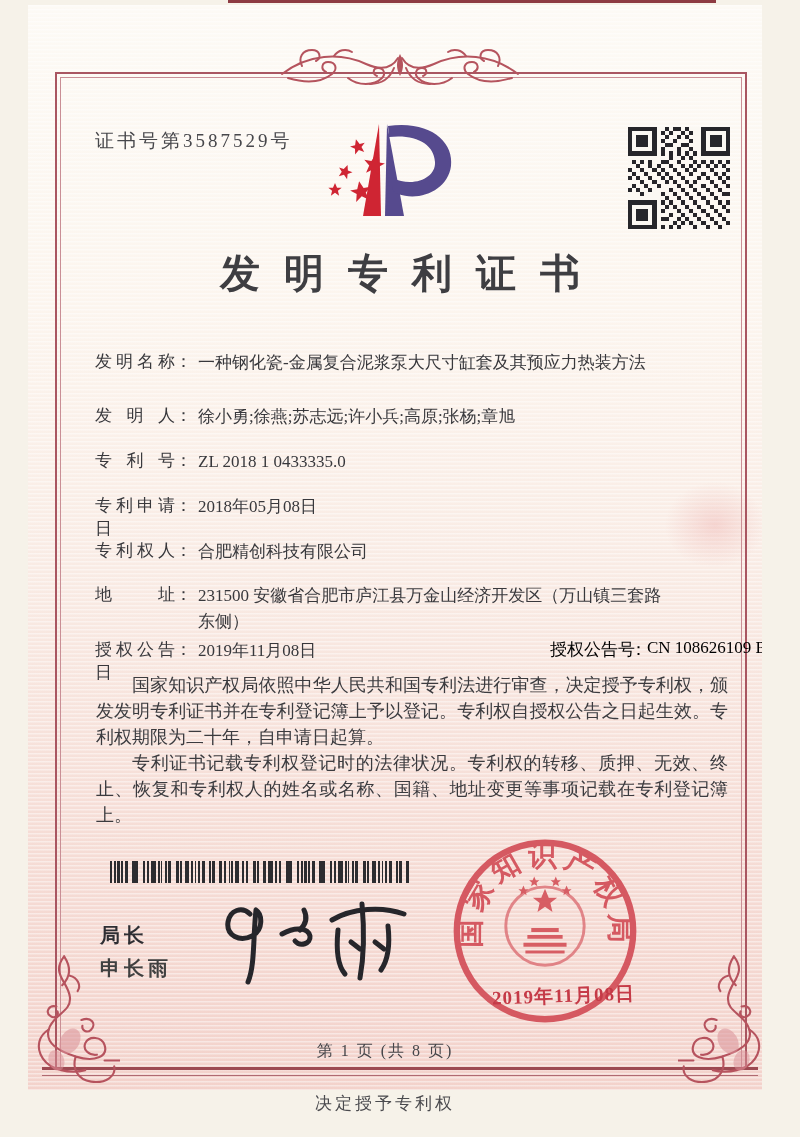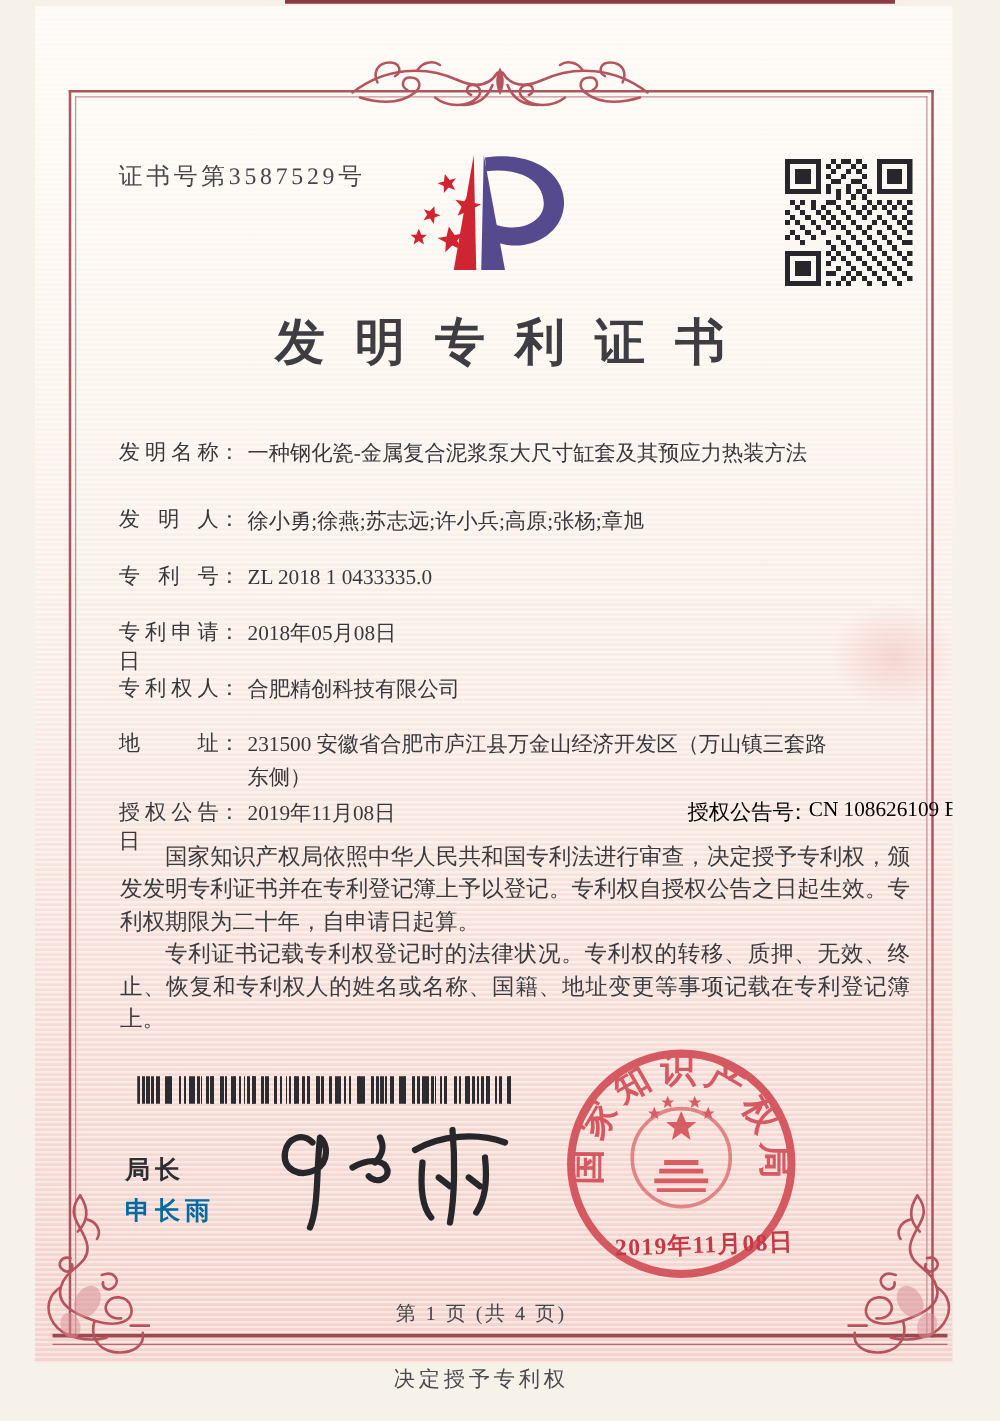--- a/index.html
+++ b/index.html
@@ -46,21 +46,21 @@
 
   .barcode{position:absolute;left:110px;top:861px;width:300px;height:22px;
     background:
       repeating-linear-gradient(90deg,#2c2c30 0 2px,transparent 2px 4px,#2c2c30 4px 6px,transparent 6px 11px),
       repeating-linear-gradient(90deg,#2c2c30 0 1px,transparent 1px 7px,#2c2c30 7px 10px,transparent 10px 17px);
   }
 
   .issuer-title{position:absolute;left:100px;top:922px;font-size:20px;font-weight:600;
     color:#2e2e33;font-family:Liberation Serif, serif;letter-spacing:4px;}
   .issuer-name{position:absolute;left:100px;top:955px;font-size:20px;font-weight:600;
-    color:#0369a1;font-family:"Liberation Sans","DejaVu Sans",sans-serif;letter-spacing:4px;}
+    color:#404040;font-family:"Liberation Sans","DejaVu Sans",sans-serif;letter-spacing:4px;}
   .signature{position:absolute;left:212px;top:886px;}
 
   .seal{position:absolute;left:447px;top:833px;opacity:.9;}
   .seal-date{position:absolute;left:492px;top:983px;font-size:19px;font-weight:bold;
     color:#c53a47;letter-spacing:1px;transform:rotate(-2deg);white-space:nowrap;}
 
   .page-indicator{position:absolute;left:0;top:1041px;width:770px;text-align:center;
     font-size:16px;color:#46464a;letter-spacing:2px;}
   .footer-note{position:absolute;left:0;top:1092px;width:770px;text-align:center;
     font-size:17px;color:#4a4a4e;letter-spacing:3px;}
@@ -215,21 +215,21 @@
       <use href="#st2" transform="translate(111,50) scale(5.5)"></use>
       <use href="#st2" transform="translate(122,59) scale(5.5)"></use>
       <path d="M86,97h28v4h-28z M82,104h36v4h-36z M78,112h44v4h-44z M80,120h40v3h-40z"></path>
     </g>
     <defs>
       <path id="st2" d="M0,-1 L0.294,-0.309 L0.951,-0.309 L0.419,0.118 L0.588,0.809 L0,0.4 L-0.588,0.809 L-0.419,0.118 L-0.951,-0.309 L-0.294,-0.309 Z"></path>
     </defs>
   </svg>
   <div class="seal-date">2019年11月08日</div>
 
-  <div class="page-indicator">第 1 页 (共 4 页)</div>
+  <div class="page-indicator">第 1 页 (共 8 页)</div>
   <div class="footer-note">决定授予专利权</div>
 
   <svg class="lace-left" width="106" height="140" viewBox="0 0 110 140">
     <g stroke="#b6535e" fill="none" stroke-width="2.2" stroke-linecap="round">
       <path d="M52,4 C38,22 56,30 58,46 C60,62 40,64 36,80 C32,94 46,102 64,108 C84,114 98,108 94,96 C91,87 78,86 74,94 C71,101 78,107 86,106"></path>
       <path d="M52,4 C60,16 58,26 50,34"></path>
       <path d="M36,80 C26,86 22,98 30,110 C38,122 58,126 74,122"></path>
       <path d="M64,108 C60,120 66,132 80,134 C96,136 106,128 104,118"></path>
       <path d="M94,112 L110,112"></path>
       <path d="M44,56 c-8,-2 -12,6 -6,10 c4,3 9,-1 7,-5"></path>

